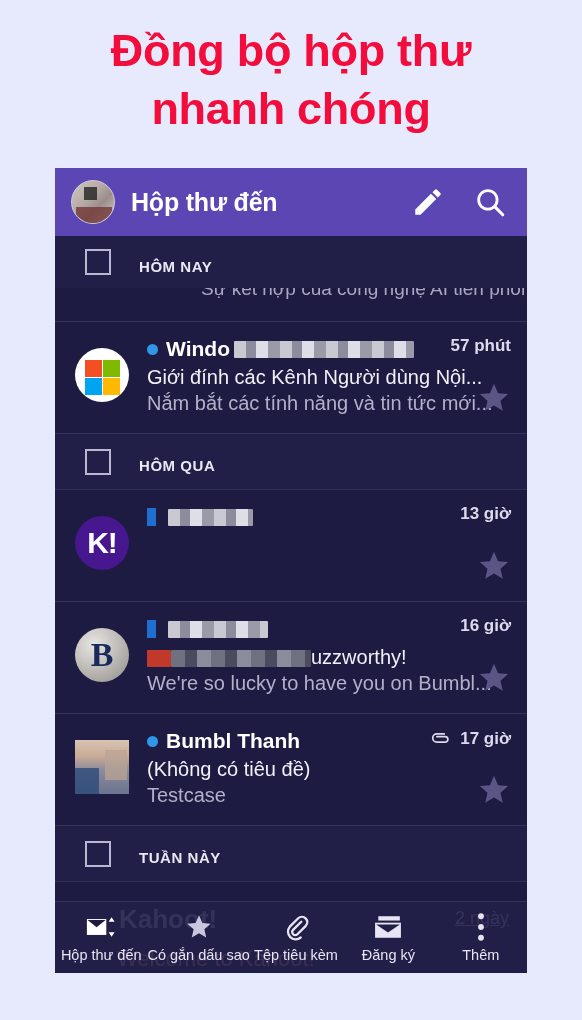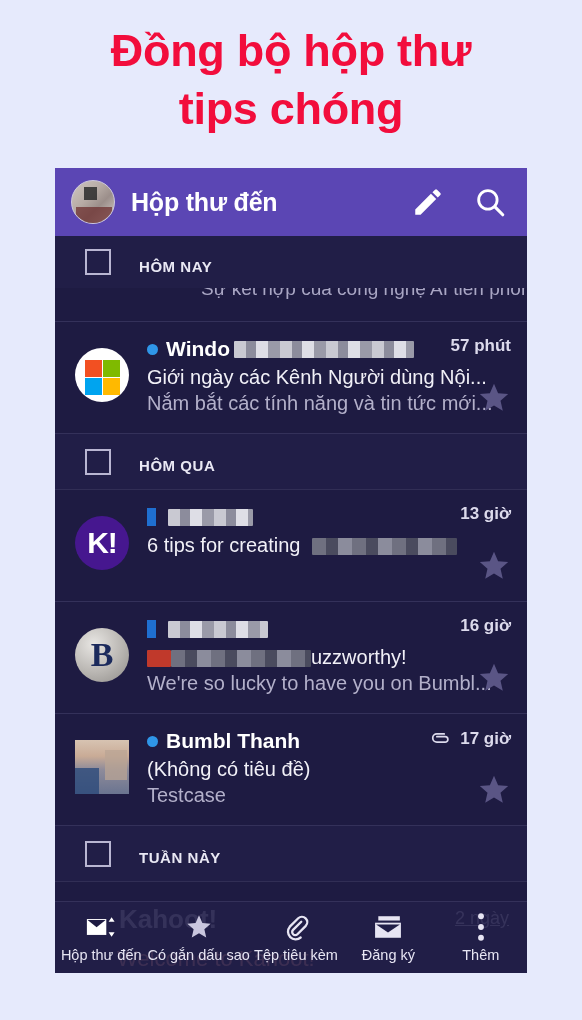--- a/index.html
+++ b/index.html
@@ -182,21 +182,21 @@
   .navicon { height: 30px; display: flex; align-items: center; justify-content: center; }
   .navlabel { color: #e7e5f3; font-size: 14.5px; margin-top: 5px; white-space: nowrap; }
 </style>
 </head>
 <body>
 
 <div id="root">
 
   <div class="headline">
     <div>Đồng bộ hộp thư</div>
-    <div>tips chóng</div>
+    <div>nhanh chóng</div>
   </div>
 
   <div class="phone">
 
     <div class="appbar">
       <div class="avatar-hdr"></div>
       <div class="appbar-title">Hộp thư đến</div>
       <svg class="hdr-icon" viewBox="0 0 24 24">
         <path fill="#ffffff" d="M3 17.25V21h3.75L17.81 9.94l-3.75-3.75L3 17.25zM20.71 7.04a1 1 0 000-1.41l-2.34-2.34a1 1 0 00-1.41 0l-1.83 1.83 3.75 3.75 1.83-1.83z"></path>
       </svg>
@@ -221,21 +221,21 @@
           <span class="q q2"></span>
           <span class="q q3"></span>
           <span class="q q4"></span>
       </div>
       <div class="mail-body">
         <div class="line-sender">
           <span class="dot"></span>
           <span class="sender">Windo</span>
           <span class="blur" style="width:180px;margin-left:4px;"></span>
         </div>
-        <div class="subject">Giới ngày các Kênh Người dùng Nội...</div>
+        <div class="subject">Giới đính các Kênh Người dùng Nội...</div>
         <div class="preview">Nắm bắt các tính năng và tin tức mới...</div>
       </div>
       <div class="meta">
         <span class="time">57 phút</span>
       </div>
       <svg class="star" viewBox="0 0 24 24">
         <path fill="#5a5585" d="M12 17.3l-6.2 3.7 1.6-7L2 9.2l7.1-.6L12 2l2.9 6.6 7.1.6-5.4 4.8 1.6 7z"></path>
       </svg>
     </div>
 
@@ -245,24 +245,20 @@
     </div>
 
     <div class="mailrow">
       <div class="av kahoot">
         <span>K!</span>
       </div>
       <div class="mail-body">
         <div class="line-sender">
           <span class="sq"></span>
           <span class="blur" style="width:85px;"></span>
-        </div>
-        <div class="subject">
-          <span>6 tips for creating</span>
-          <span class="blur dark" style="width:145px;margin-left:6px;"></span>
         </div>
       </div>
       <div class="meta">
         <span class="time">13 giờ</span>
       </div>
       <svg class="star" viewBox="0 0 24 24">
         <path fill="#5a5585" d="M12 17.3l-6.2 3.7 1.6-7L2 9.2l7.1-.6L12 2l2.9 6.6 7.1.6-5.4 4.8 1.6 7z"></path>
       </svg>
     </div>
 

